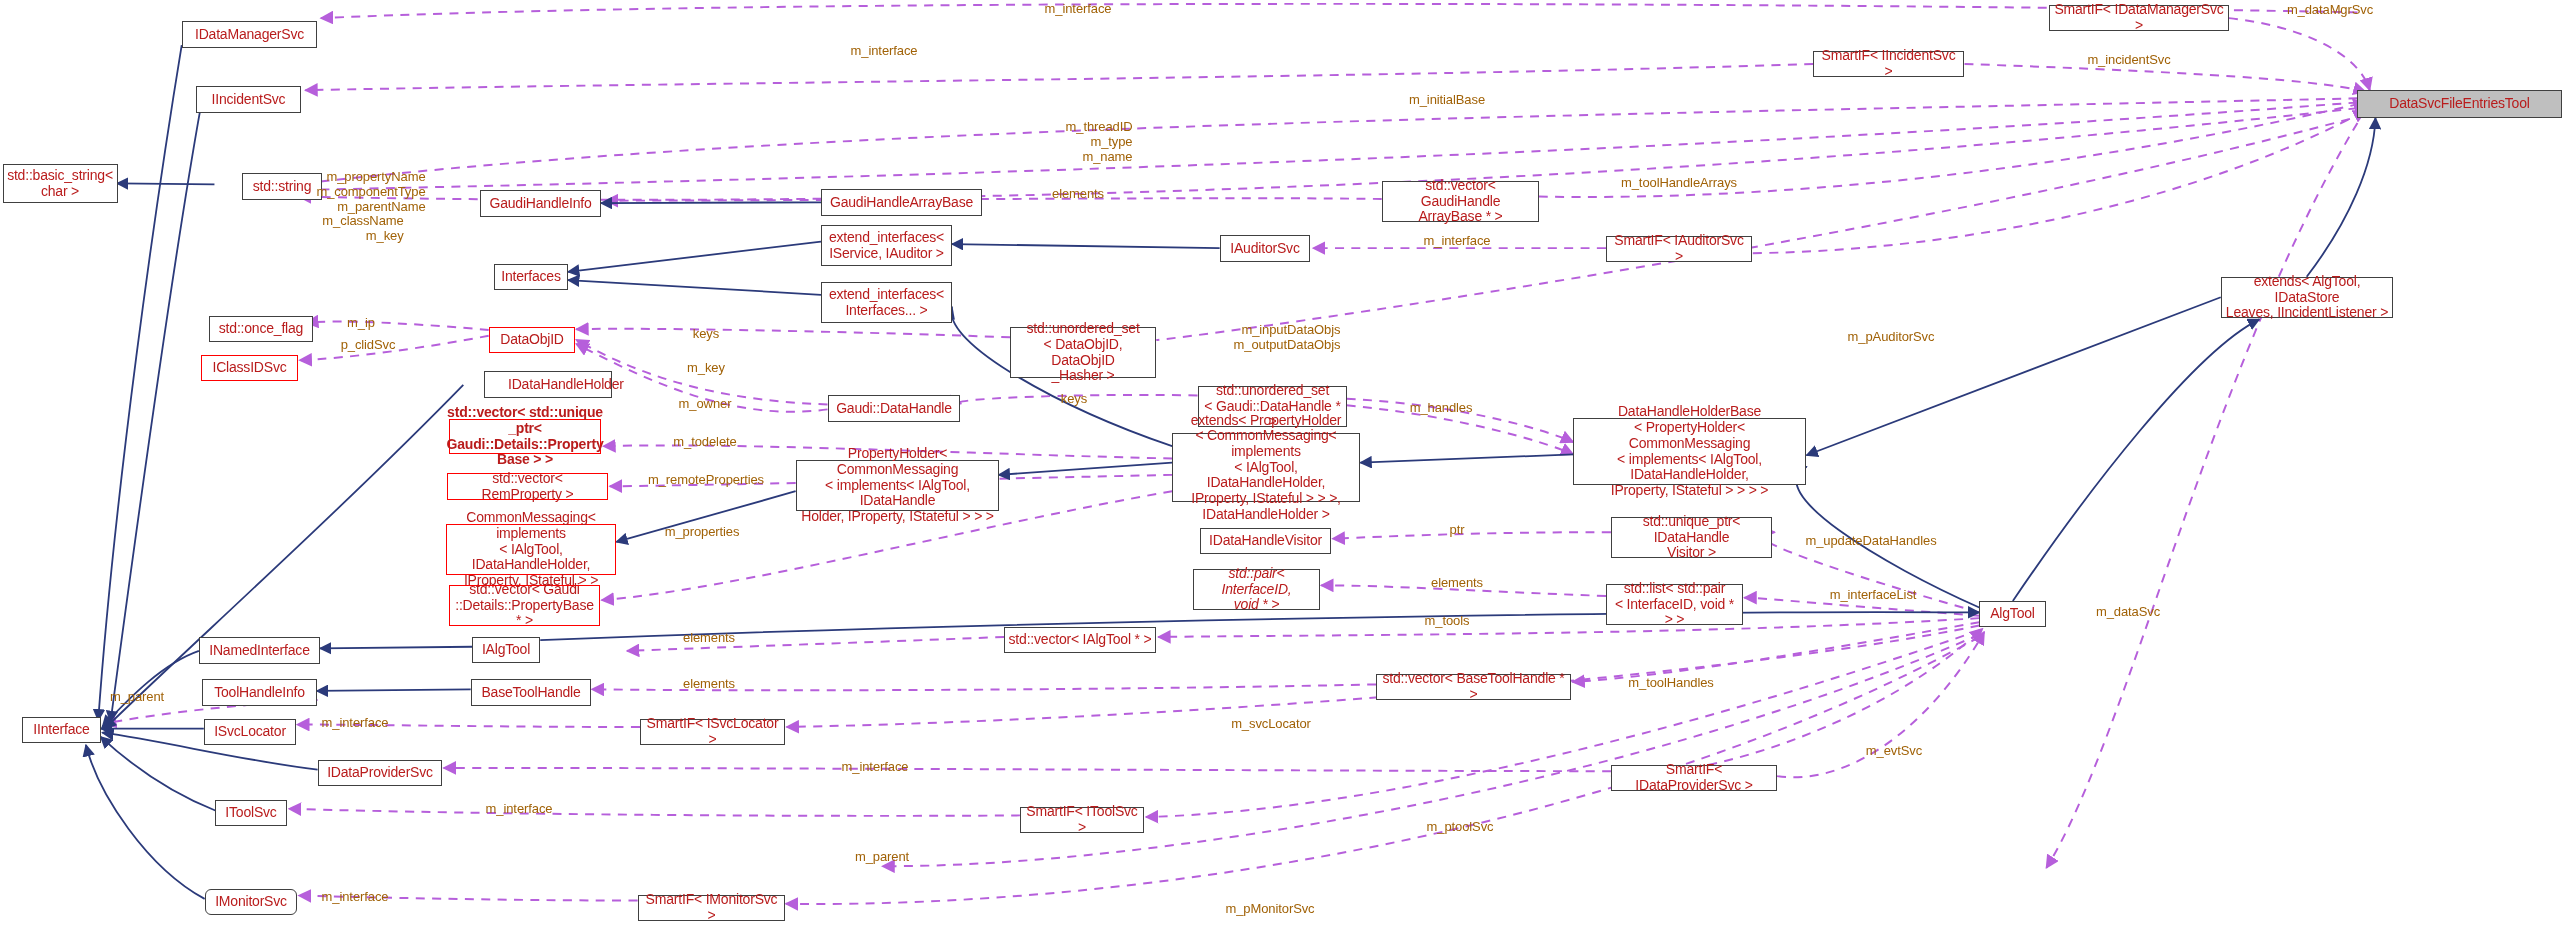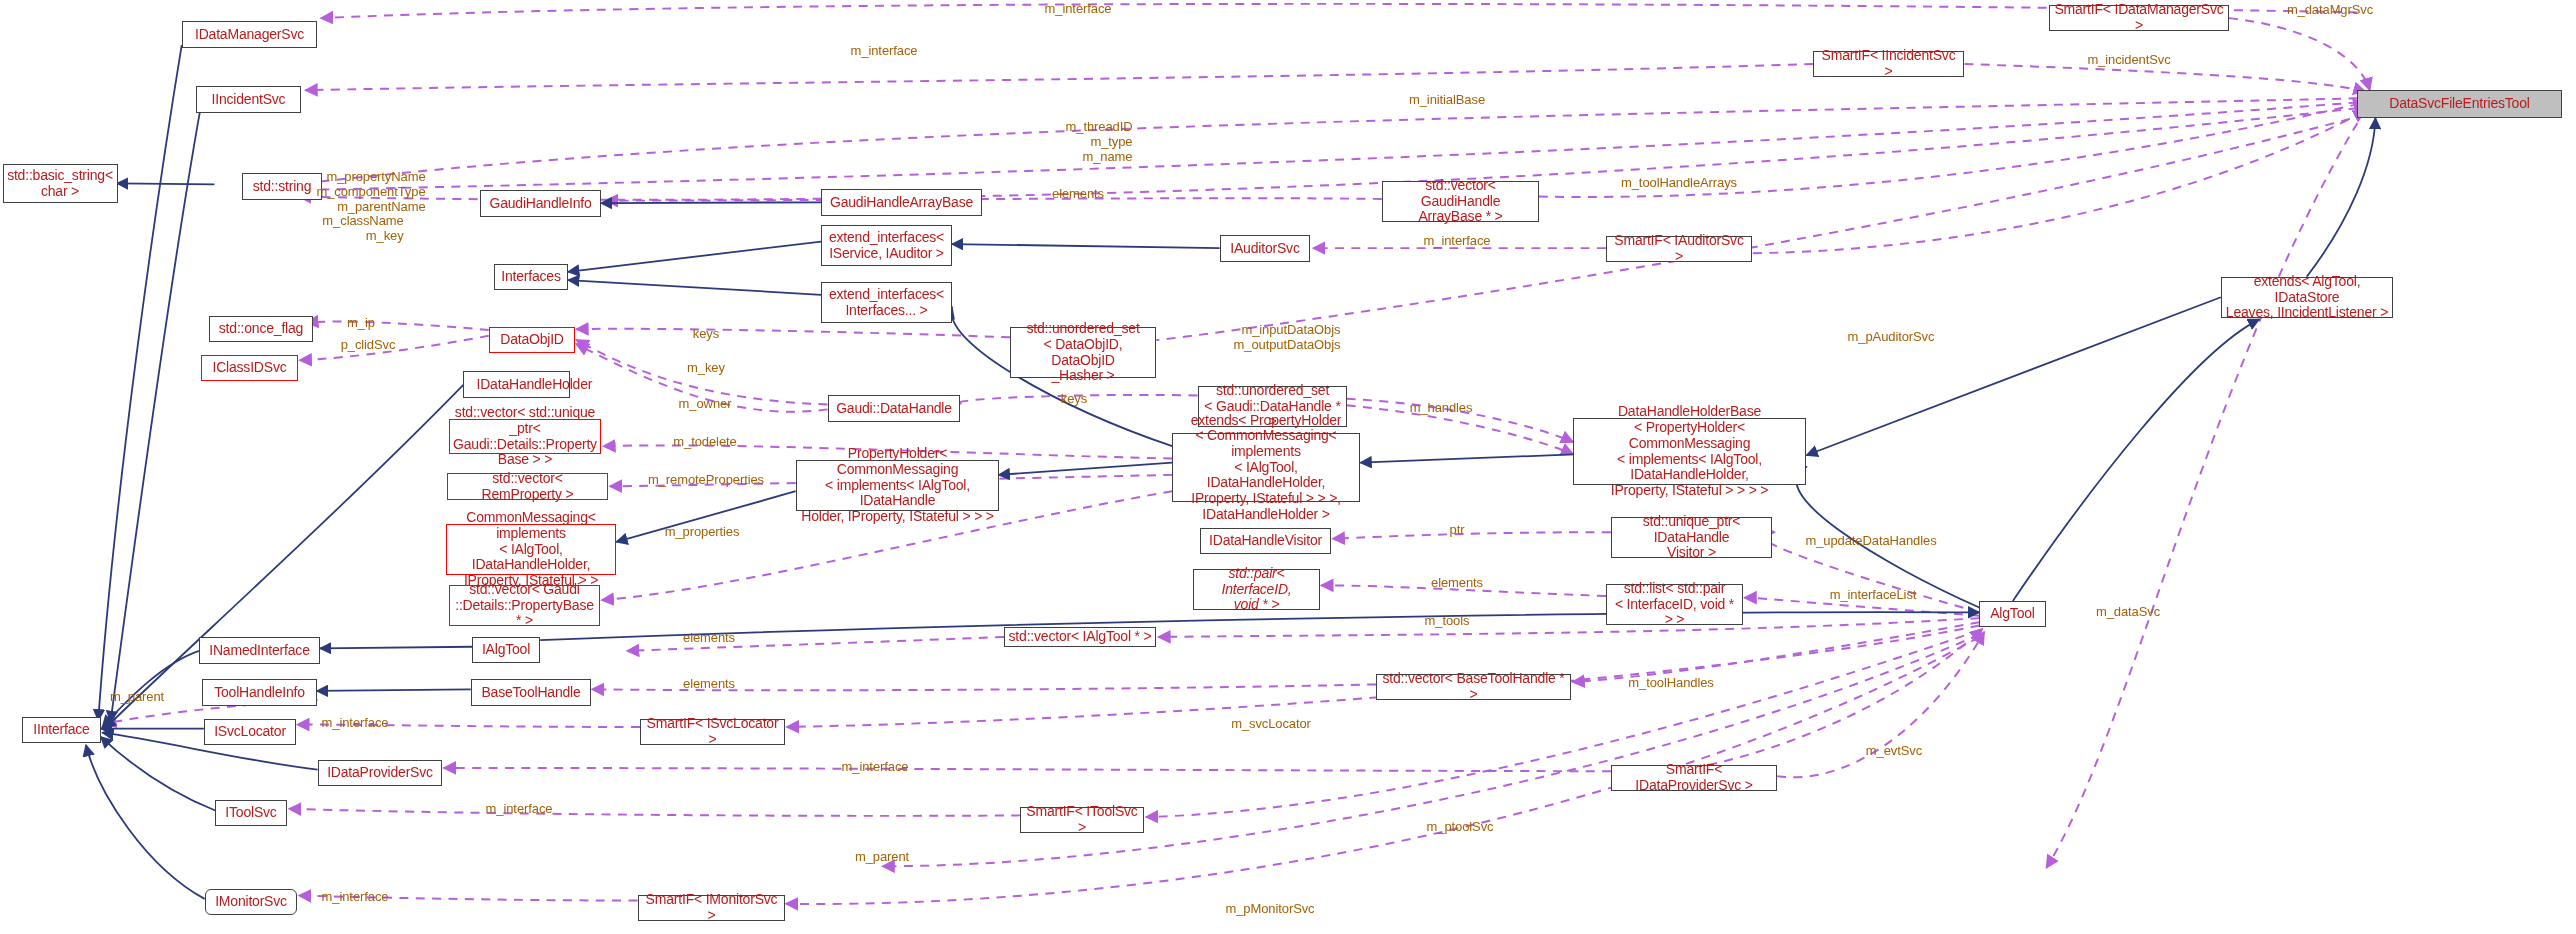--- a/index.html
+++ b/index.html
@@ -167,29 +167,29 @@
       <div class="node" style="left: 821px; top: 282px; width: 131px; height: 41px;">extend_interfaces&lt;
 Interfaces... &gt;</div>
       <div class="node" style="left: 2221px; top: 277px; width: 172px; height: 41px;">extends&lt; AlgTool, IDataStore
 Leaves, IIncidentListener &gt;</div>
       <div class="node" style="left: 209px; top: 316px; width: 104px; height: 26px;">std::once_flag</div>
       <div class="node red" style="left: 201px; top: 355px; width: 97px; height: 26px;">IClassIDSvc</div>
       <div class="node red" style="left: 489px; top: 327px; width: 86px; height: 26px;">DataObjID</div>
       <div class="node" style="left: 1010px; top: 327px; width: 146px; height: 51px;">std::unordered_set
 &lt; DataObjID, DataObjID
 _Hasher &gt;</div>
-      <div class="node" style="left: 463px; top: 371px; width: 107px; height: 27px; padding-left: 39px;">IDataHandleHolder</div>
+      <div class="node" style="left: 484px; top: 371px; width: 128px; height: 27px; padding-left: 39px;">IDataHandleHolder</div>
       <div class="node" style="left: 828px; top: 395px; width: 132px; height: 27px;">Gaudi::DataHandle</div>
       <div class="node" style="left: 1198px; top: 386px; width: 149px; height: 41px;">std::unordered_set
 &lt; Gaudi::DataHandle * &gt;</div>
       <div class="node" style="left: 1573px; top: 418px; width: 233px; height: 67px;">DataHandleHolderBase
 &lt; PropertyHolder&lt; CommonMessaging
 &lt; implements&lt; IAlgTool, IDataHandleHolder,
 IProperty, IStateful &gt; &gt; &gt; &gt;</div>
-      <div class="node red" style="left: 449px; top: 419px; width: 152px; height: 35px;">std::vector&lt; std::unique
+      <div class="node red" style="left: 449px; top: 419px; width: 152px; height: 35px; font-weight: bold;">std::vector&lt; std::unique
 _ptr&lt; Gaudi::Details::Property
 Base &gt; &gt;</div>
       <div class="node red" style="left: 447px; top: 473px; width: 161px; height: 27px;">std::vector&lt; RemProperty &gt;</div>
       <div class="node" style="left: 796px; top: 460px; width: 203px; height: 51px;">PropertyHolder&lt; CommonMessaging
 &lt; implements&lt; IAlgTool, IDataHandle
 Holder, IProperty, IStateful &gt; &gt; &gt;</div>
       <div class="node" style="left: 1172px; top: 433px; width: 188px; height: 69px;">extends&lt; PropertyHolder
 &lt; CommonMessaging&lt; implements
 &lt; IAlgTool, IDataHandleHolder,
 IProperty, IStateful &gt; &gt; &gt;,
@@ -201,21 +201,21 @@
       <div class="node" style="left: 1611px; top: 517px; width: 161px; height: 41px;">std::unique_ptr&lt; IDataHandle
 Visitor &gt;</div>
       <div class="node red" style="left: 449px; top: 585px; width: 151px; height: 41px;">std::vector&lt; Gaudi
 ::Details::PropertyBase * &gt;</div>
       <div class="node" style="left: 1193px; top: 569px; width: 127px; height: 41px; font-style: italic;">std::pair&lt; InterfaceID,
 void * &gt;</div>
       <div class="node" style="left: 1606px; top: 584px; width: 137px; height: 41px;">std::list&lt; std::pair
 &lt; InterfaceID, void * &gt; &gt;</div>
       <div class="node" style="left: 199px; top: 637px; width: 121px; height: 27px;">INamedInterface</div>
       <div class="node" style="left: 472px; top: 637px; width: 68px; height: 26px;">IAlgTool</div>
-      <div class="node" style="left: 1004px; top: 627px; width: 152px; height: 20px;">std::vector&lt; IAlgTool * &gt;</div>
+      <div class="node" style="left: 1004px; top: 627px; width: 152px; height: 26px;">std::vector&lt; IAlgTool * &gt;</div>
       <div class="node" style="left: 1979px; top: 601px; width: 67px; height: 26px;">AlgTool</div>
       <div class="node" style="left: 202px; top: 679px; width: 115px; height: 27px;">ToolHandleInfo</div>
       <div class="node" style="left: 471px; top: 679px; width: 120px; height: 27px;">BaseToolHandle</div>
       <div class="node" style="left: 1376px; top: 674px; width: 195px; height: 26px;">std::vector&lt; BaseToolHandle * &gt;</div>
       <div class="node" style="left: 22px; top: 717px; width: 79px; height: 26px;">IInterface</div>
       <div class="node" style="left: 204px; top: 719px; width: 92px; height: 26px;">ISvcLocator</div>
       <div class="node" style="left: 640px; top: 719px; width: 145px; height: 26px;">SmartIF&lt; ISvcLocator &gt;</div>
       <div class="node" style="left: 318px; top: 760px; width: 124px; height: 26px;">IDataProviderSvc</div>
       <div class="node" style="left: 1611px; top: 765px; width: 166px; height: 26px;">SmartIF&lt; IDataProviderSvc &gt;</div>
       <div class="node" style="left: 215px; top: 800px; width: 72px; height: 26px;">IToolSvc</div>

